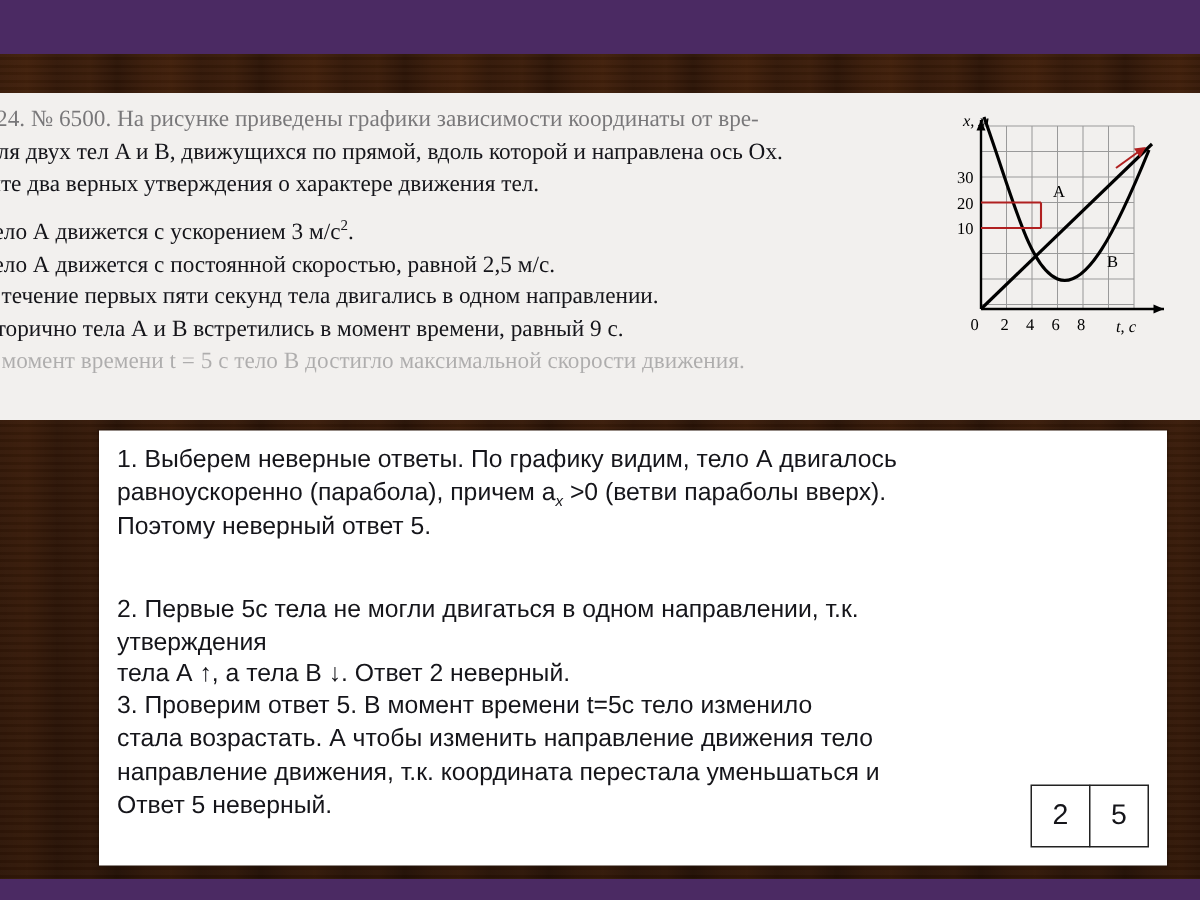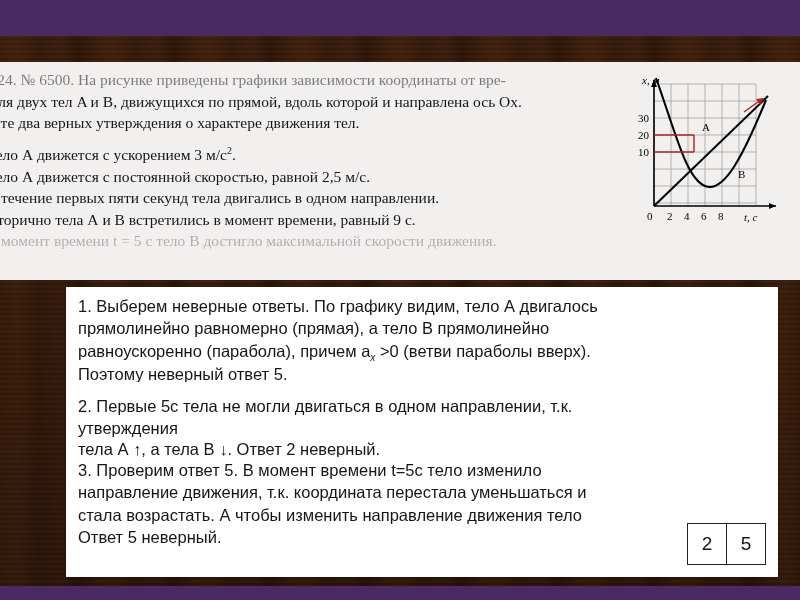--- a/index.html
+++ b/index.html
@@ -152,39 +152,38 @@
       <text class="gl" x="26" y="10" font-style="italic">x, м</text>
       <text class="gl" x="86" y="57">A</text>
       <text class="gl" x="122" y="104">B</text>
     </svg>
   </div>
 </div>
 
 <div class="answer">
   <div class="blk b1">
     <p>1. Выберем неверные ответы. По графику видим, тело А двигалось</p>
-    <p>прямолинейно равномерно (прямая), а тело В прямолинейно</p>
     <p><span>равноускоренно (парабола), причем a</span><span class="ital sub">x</span><span> &gt;0 (ветви параболы вверх).</span></p>
     <div class="cut">
         <span>Поэтому неверный ответ  5.</span>
       </div>
   </div>
 
   <div class="blk b2">
     <p>2. Первые 5с тела  не могли двигаться в одном направлении, т.к.</p>
     <p>утверждения</p>
     <div class="cut">
         <span> тела А ↑, а тела В ↓.  Ответ 2 неверный.</span>
       </div>
   </div>
 
   <div class="blk b3">
     <p>3. Проверим ответ 5. В момент времени t=5с тело изменило</p>
+    <p>стала возрастать. А чтобы изменить направление движения тело</p>
     <p>направление движения, т.к. координата  перестала уменьшаться и</p>
-    <p>стала возрастать. А чтобы изменить направление движения тело</p>
     <p>Ответ 5 неверный.</p>
   </div>
 
   <div class="boxes">
     <div>2</div>
     <div>5</div>
   </div>
 </div>
 
 </body></html>

